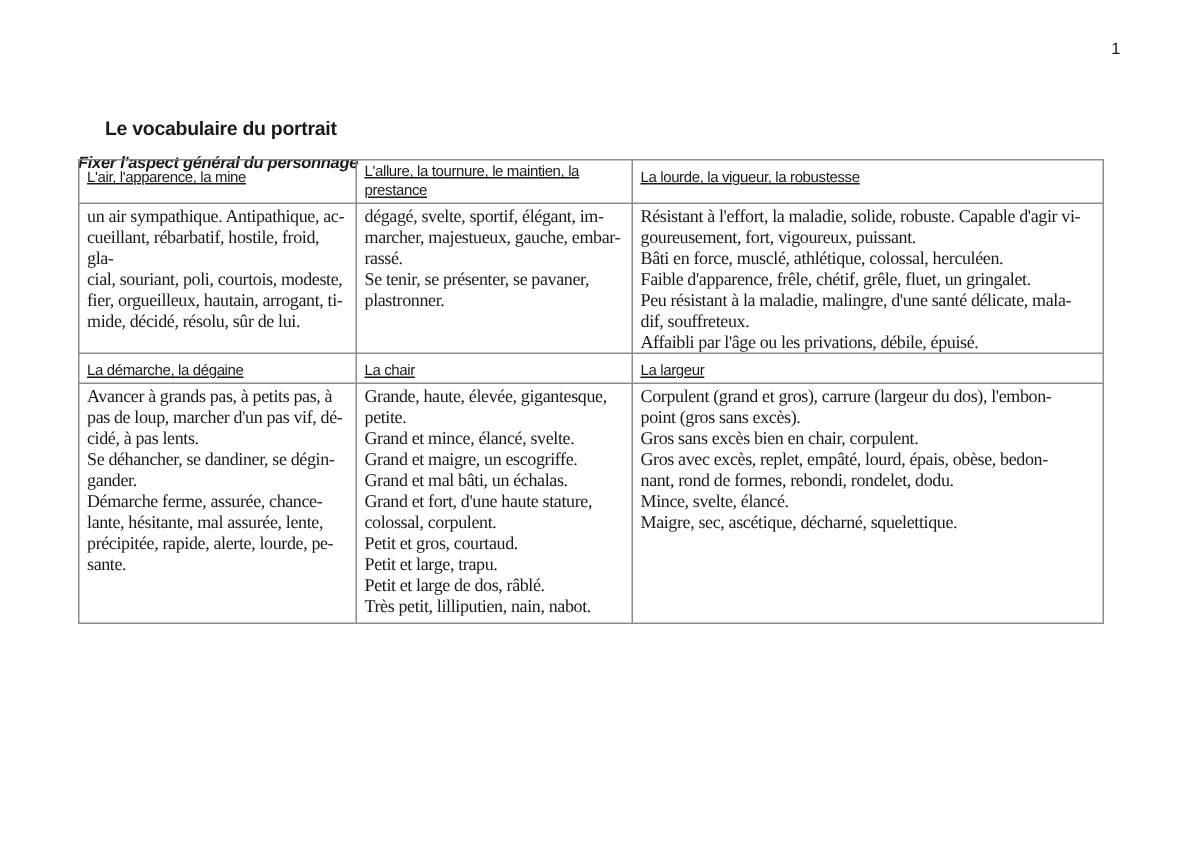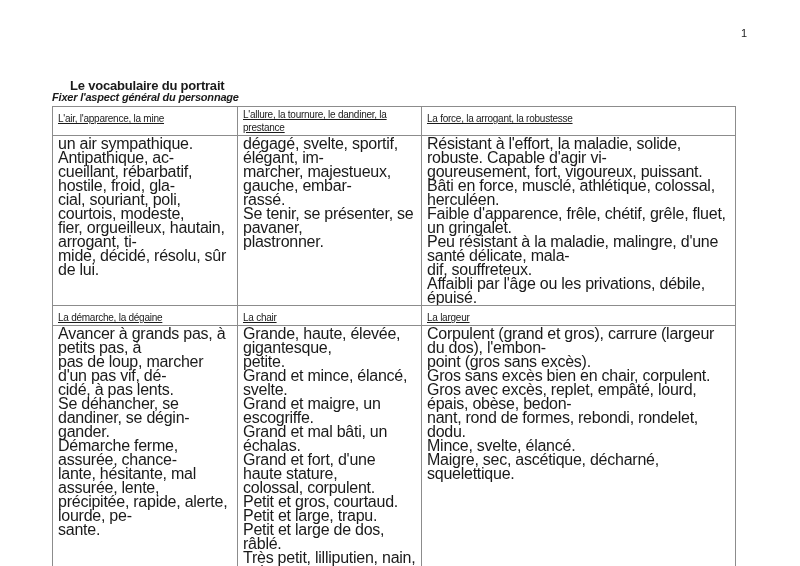--- a/index.html
+++ b/index.html
@@ -26,21 +26,21 @@
     position: absolute;
     top: 60px;
     left: 52px;
     margin: 18px;
     font-size: 13px;
     font-weight: 700;
     letter-spacing: -0.2px;
   }
   .section-heading {
     position: absolute;
-    top: 91px;
+    top: 103px;
     left: 52px;
     margin: 0;
     font-size: 11px;
     font-weight: 700;
     font-style: italic;
     letter-spacing: -0.2px;
   }
   table.vocab-table {
     position: absolute;
     top: 106px;
@@ -66,23 +66,24 @@
   .hdr-text {
     display: inline-block;
     white-space: pre-line;
     font-size: 10px;
     line-height: 13px;
     letter-spacing: -0.25px;
     text-decoration: underline;
   }
   .cell-text {
     white-space: pre-line;
-    font-size: 16px;
+    font-size: 12px;
     line-height: 14px;
     letter-spacing: -0.25px;
+    font-family: Liberation Serif, serif;
   }
 </style>
 </head>
 <body>
 
 <div class="page">
 
   <div class="page-number">1</div>
 
   <h1 class="doc-title">Le vocabulaire du portrait</h1>
@@ -95,25 +96,25 @@
         <col class="c2">
         <col class="c3">
     </colgroup>
 
     <tbody>
         <tr class="header-row-1">
       <td>
         <span class="hdr-text">L'air, l'apparence, la mine</span>
       </td>
       <td>
-        <span class="hdr-text">L'allure, la tournure, le dandiner, la
+        <span class="hdr-text">L'allure, la tournure, le maintien, la
 prestance</span>
       </td>
       <td>
-        <span class="hdr-text">La force, la arrogant, la robustesse</span>
+        <span class="hdr-text">La lourde, la vigueur, la robustesse</span>
       </td>
     </tr>
 
     <tr class="body-row-1">
       <td>
         <div class="cell-text">un air sympathique. Antipathique, ac-
 cueillant, rébarbatif, hostile, froid, gla-
 cial, souriant, poli, courtois, modeste,
 fier, orgueilleux, hautain, arrogant, ti-
 mide, décidé, résolu, sûr de lui.</div>

